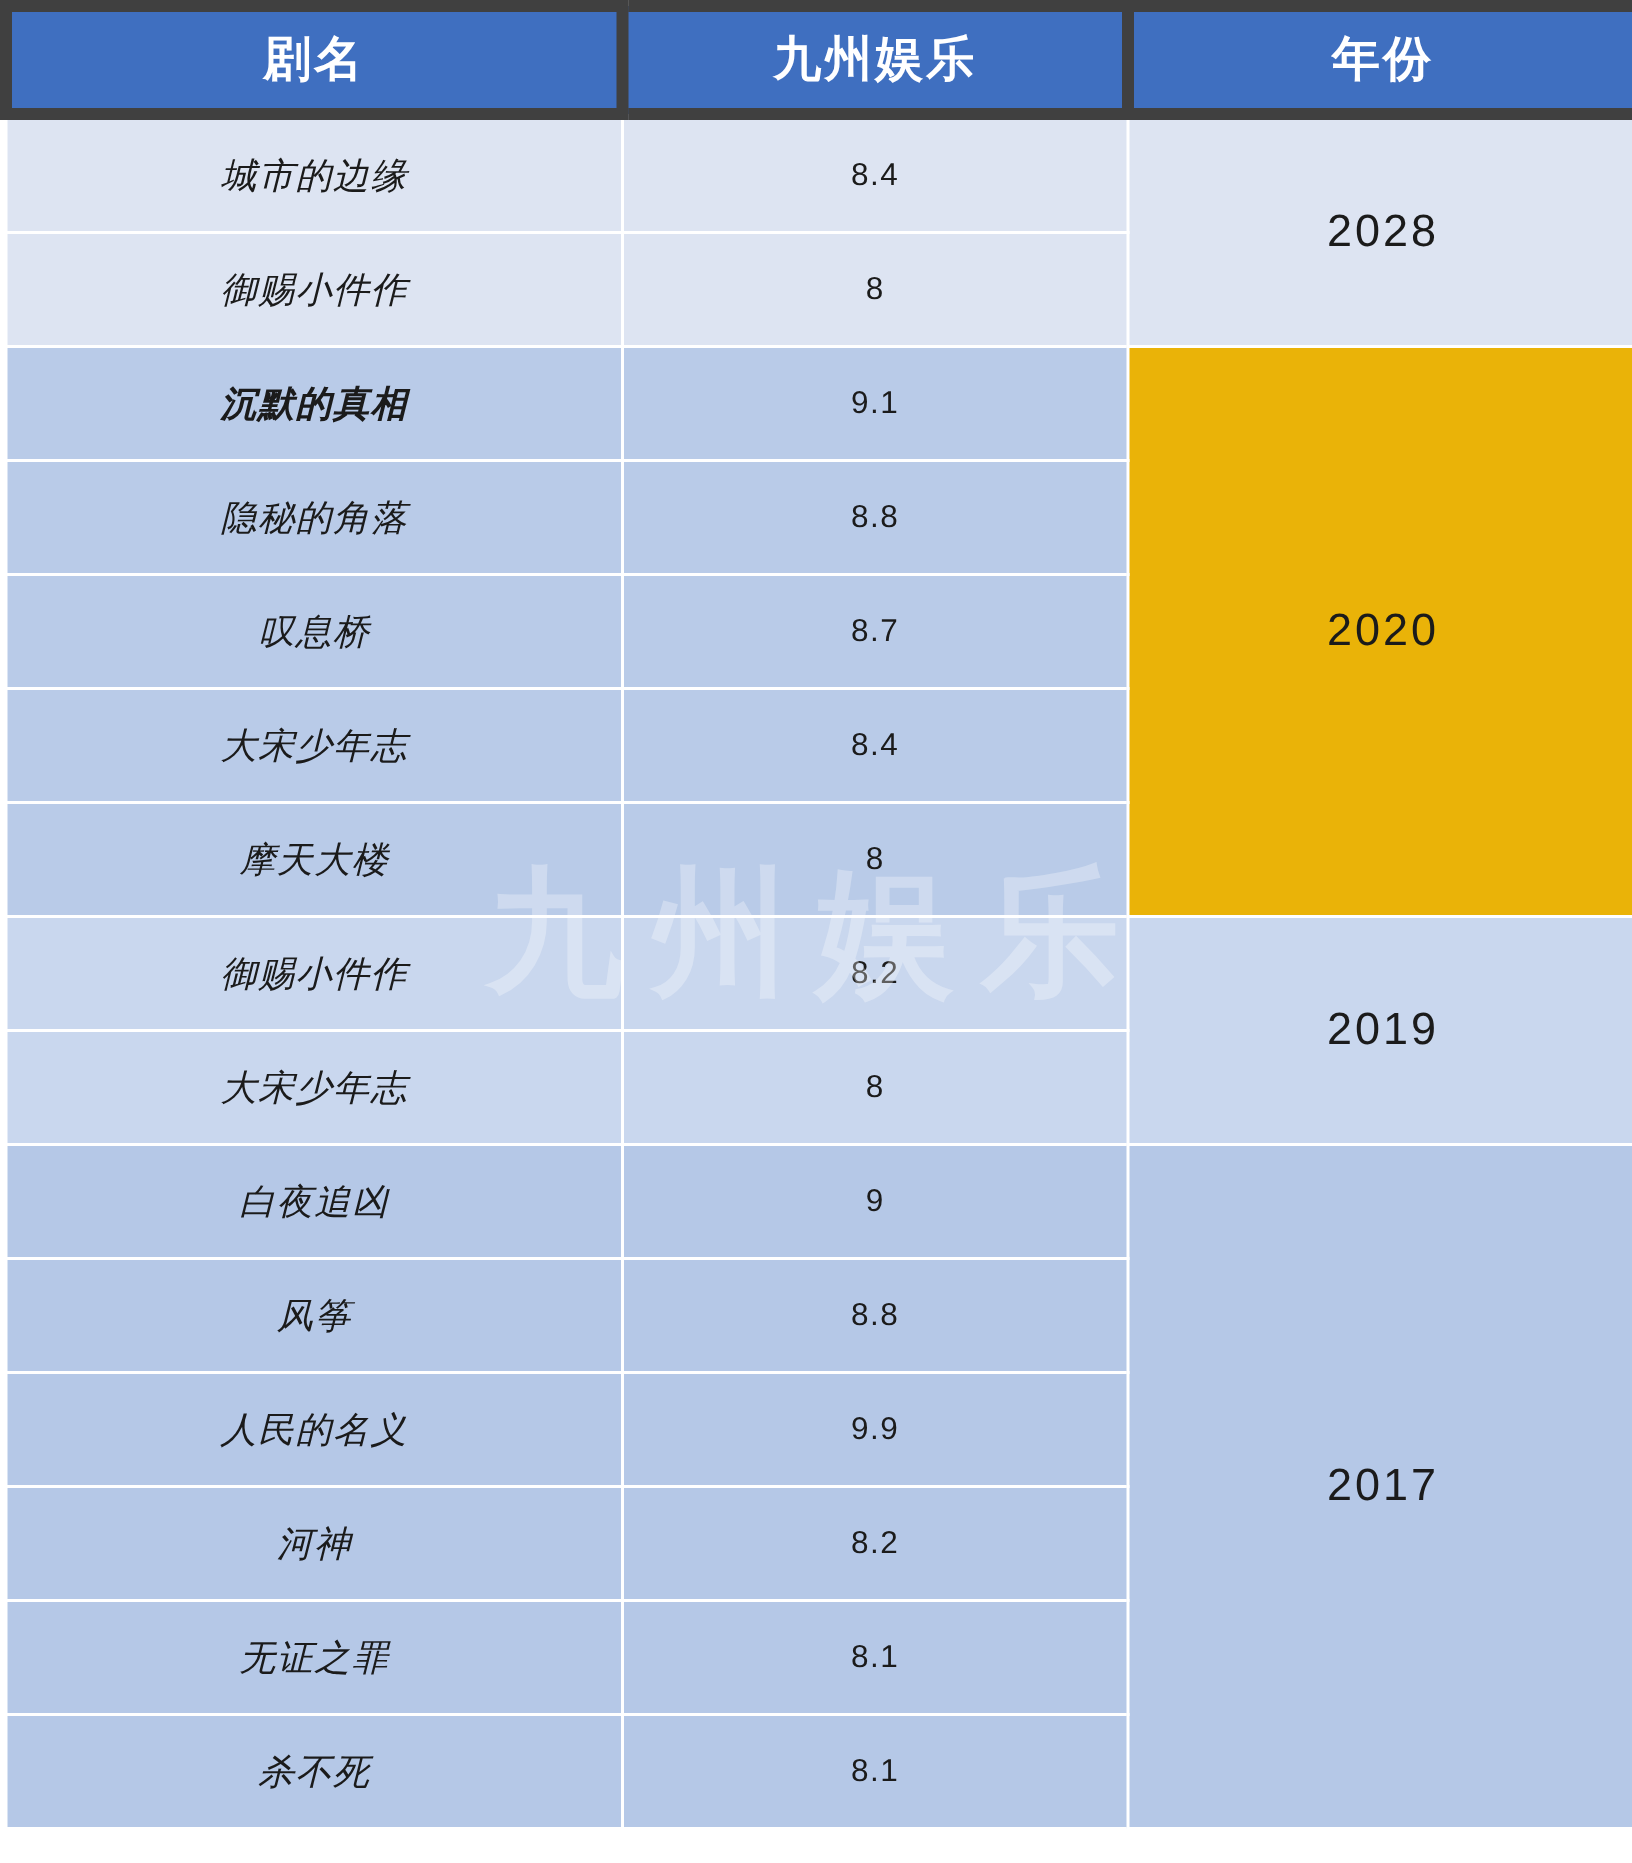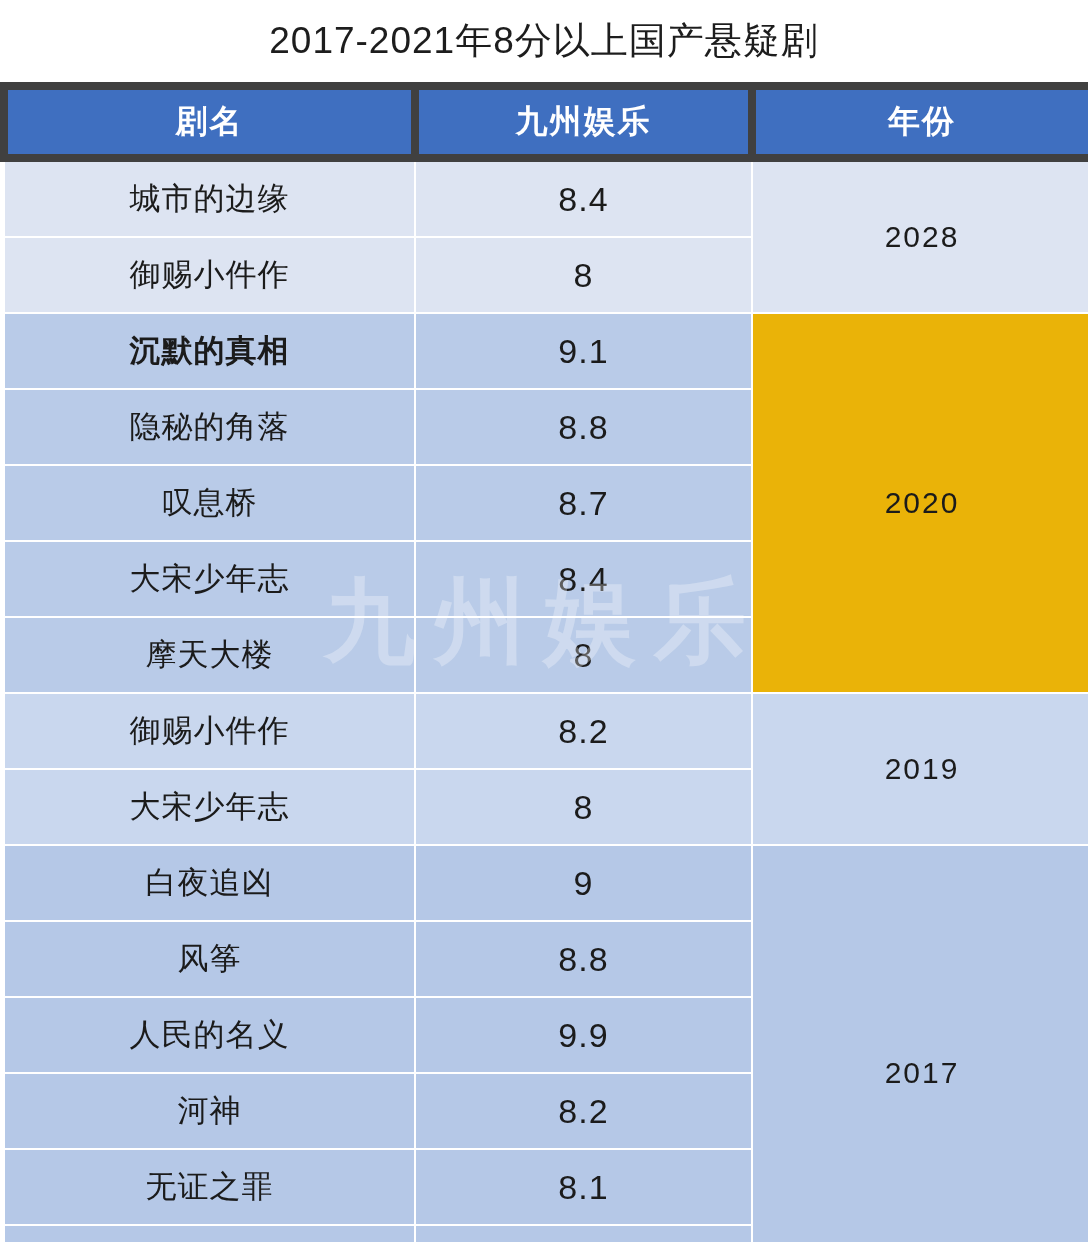--- a/index.html
+++ b/index.html
@@ -55,22 +55,22 @@
   }
   tbody td {
     border: 2px solid #ffffff;
     text-align: center;
     vertical-align: middle;
     font-size: 30px;
     color: #1b1b1b;
     height: 72px;
     letter-spacing: 1px;
   }
-  td.name { font-size: 31px; }
-  td.score { font-size: 34px; margin-top: 24px; }
+  td.name { font-size: 24px; font-style: italic; }
+  td.score { font-size: 21px; margin-top: 24px; }
   td.year {
     font-size: 30px;
     letter-spacing: 2px;
   }
   
   .g0 td { background: #dde4f2; }
   .g1 td { background: #b9cbe8; }
   .g2 td { background: #c9d7ee; }
   .g3 td { background: #b5c8e7; }
 
@@ -93,23 +93,20 @@
     pointer-events: none;
     user-select: none;
     font-weight: bold;
   }
 </style>
 </head>
 <body>
 
 <div class="sheet">
 
-  <div class="title-row">
-    <div class="title-text">2017-2021年8分以上国产悬疑剧</div>
-  </div>
 
   <div class="watermark">九州娱乐</div>
 
   <table class="grid">
     <colgroup>
       <col class="c-name">
       <col class="c-score">
       <col class="c-year">
     </colgroup>
     <thead>

